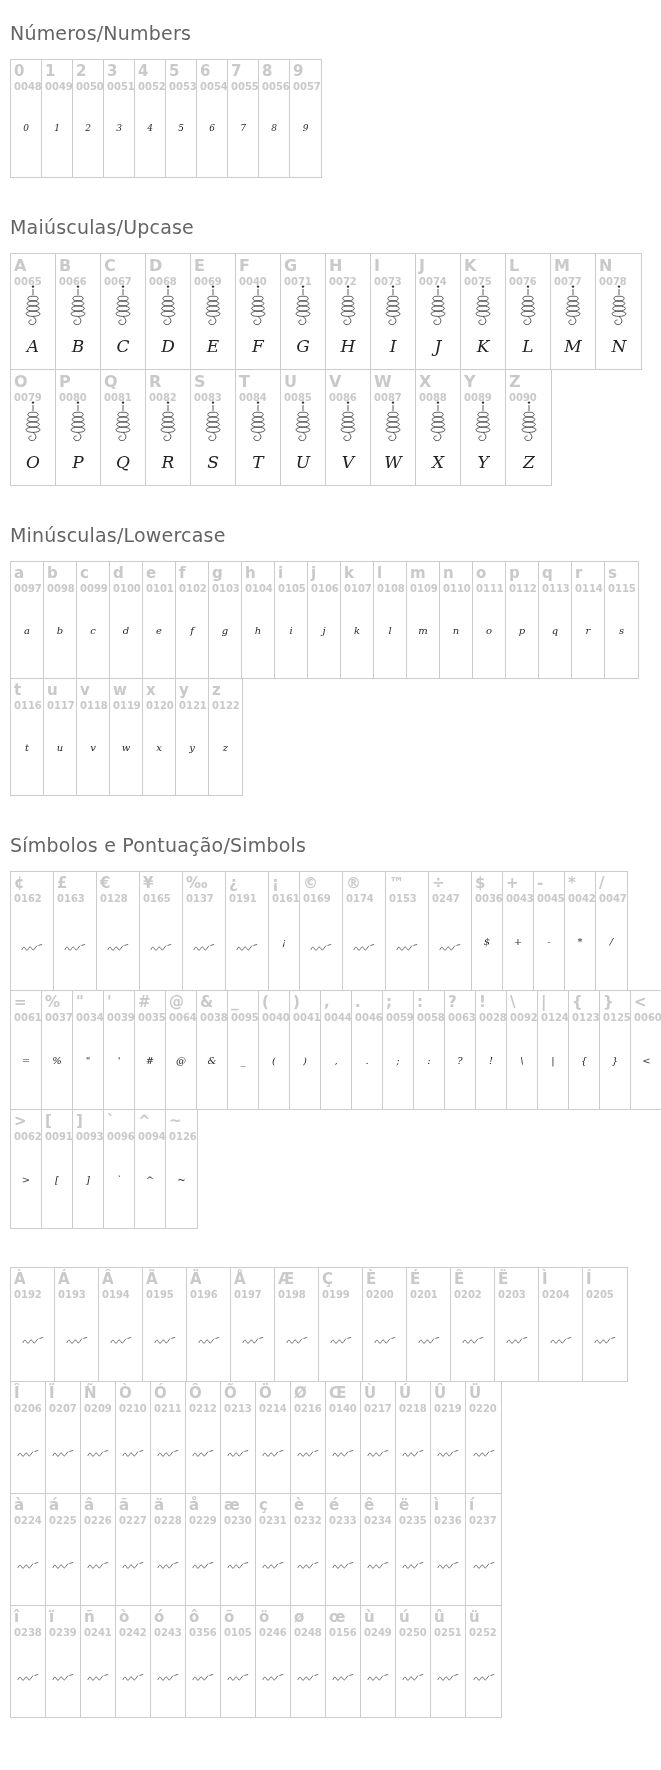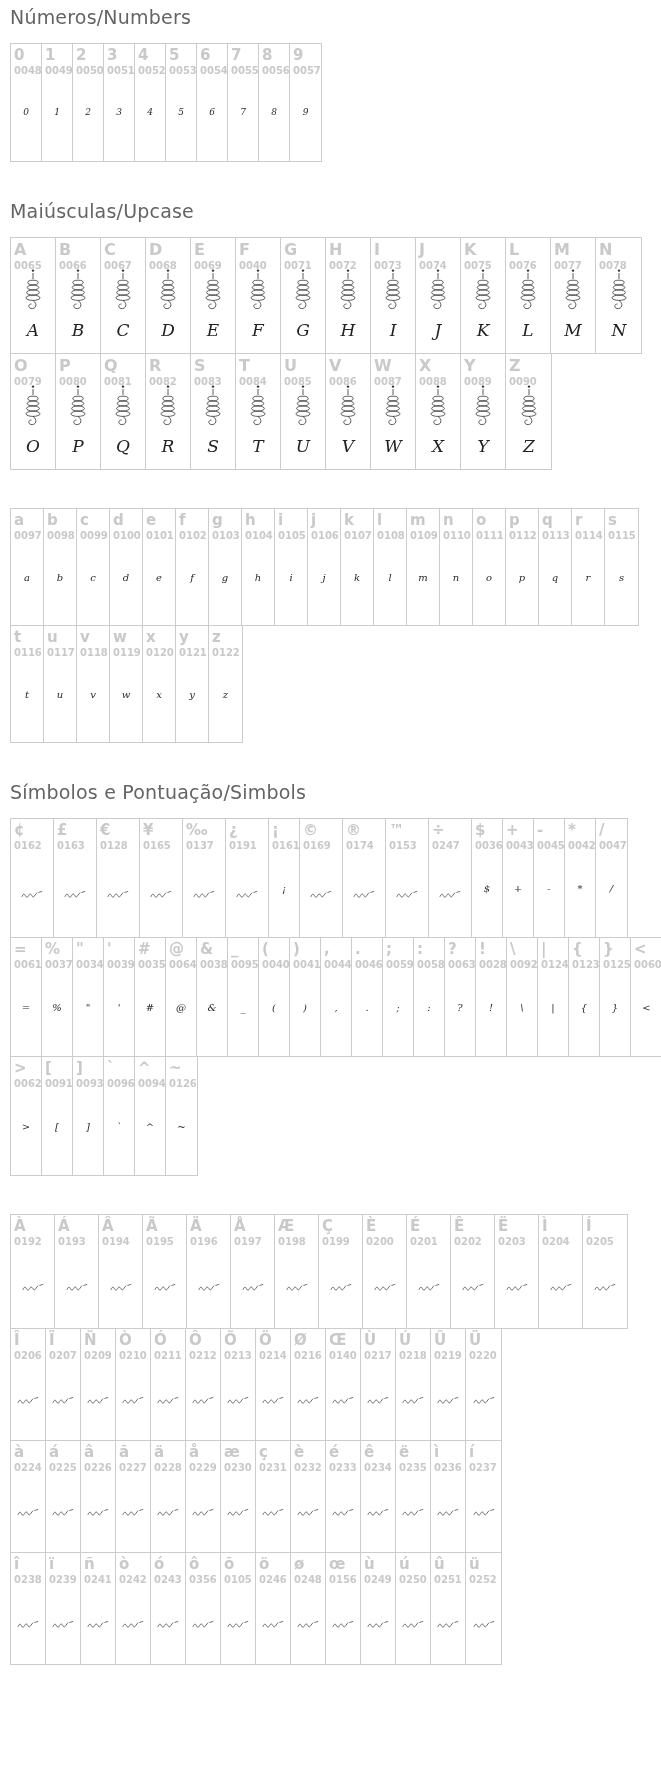--- a/index.html
+++ b/index.html
@@ -8,21 +8,21 @@
   *{box-sizing:border-box}
   html,body{margin:0;padding:0}
   body{
     width:661px; background:var(--c-bg);
     font-family:"DejaVu Sans","Liberation Sans",sans-serif;
     padding:6px 0 30px 10px;
   }
   .section{margin-bottom:38px}
   h2{
     font-size:19px; font-weight:normal; color:var(--c-title);
-    margin:0 0 15px 0; letter-spacing:0.2px;
+    margin:16px 0 15px 0; letter-spacing:0.2px;
   }
   .grid{}
   .row{display:flex; width:max-content; border:1px solid var(--c-border); background:#fff; margin-top:-1px}
   .row:first-child{margin-top:0}
   .cell{
     position:relative; border-right:1px solid var(--c-border);
     padding:3px 0 0 3px; overflow:hidden;
   }
   .cell:last-child{border-right:none}
   .ch{display:block; font-size:15px; font-weight:bold; color:var(--c-label); line-height:1.15; white-space:nowrap}
@@ -477,20 +477,21 @@
               <ellipse cx="14" cy="29.8" rx="7" ry="2.6" fill="none" stroke="#333" stroke-width="0.8"></ellipse>
               <path d="M14,32.5 c5,3 3,9 -2,8 c-3,-0.6 -3,-4.5 0.5,-4.5" fill="none" stroke="#333" stroke-width="0.8"></path>
               <text x="14" y="68" text-anchor="middle" font-size="17" font-style="italic" font-family="DejaVu Serif, Liberation Serif, serif" fill="#222">Z</text>
             </svg></span>
         </div>
       </div>
     </div>
 </div>
 
 <div class="section sec-lowercase">
+  <h2>Minúsculas/Lowercase</h2>
   <div class="grid">
       <div class="row r0">
         <div class="cell g-script">
           <span class="ch">a</span>
           <span class="code">0097</span>
           <span class="glyph">a</span>
         </div>
         <div class="cell g-script">
           <span class="ch">b</span>
           <span class="code">0098</span>

